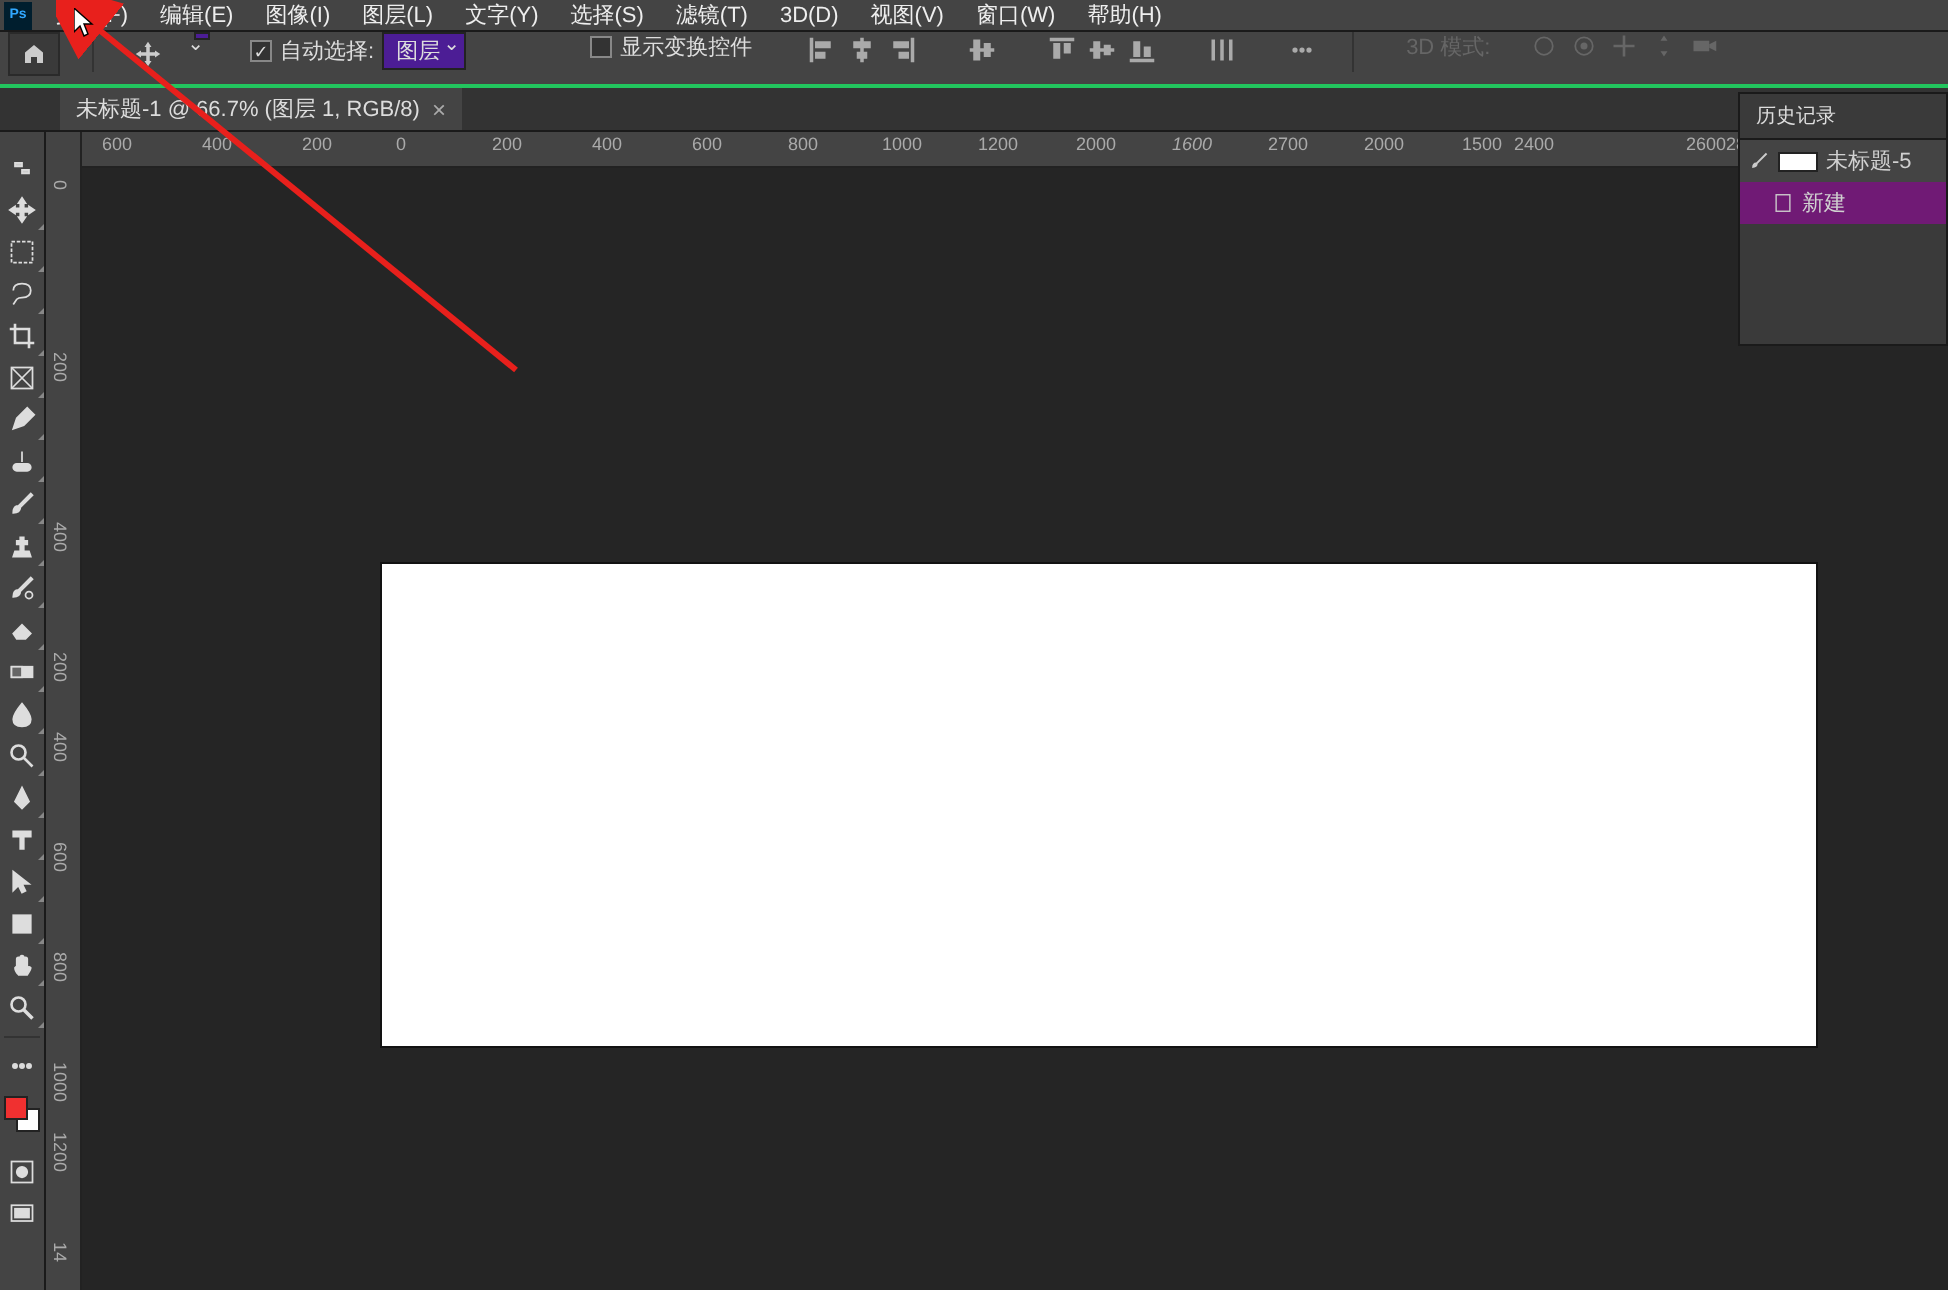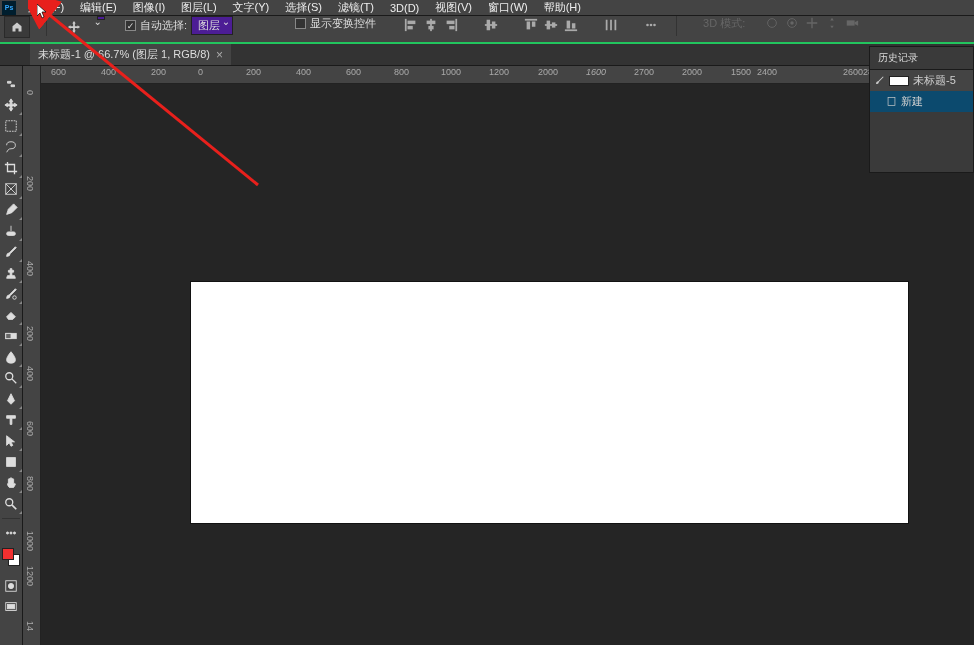--- a/index.html
+++ b/index.html
@@ -252,21 +252,21 @@
       border-bottom: 1px solid #1a1a1a;
     }
     .history-row {
       display: flex;
       align-items: center;
       padding: 3px 4px;
       gap: 4px;
       font-size: 11px;
     }
     .history-row.sub {
-      background: #0c4a6e;
+      background: #701a75;
       padding-left: 16px;
     }
     .history-thumb {
       width: 20px;
       height: 10px;
       background: #fff;
       border: 1px solid #222;
     }
     .history-body {
       height: 60px;

